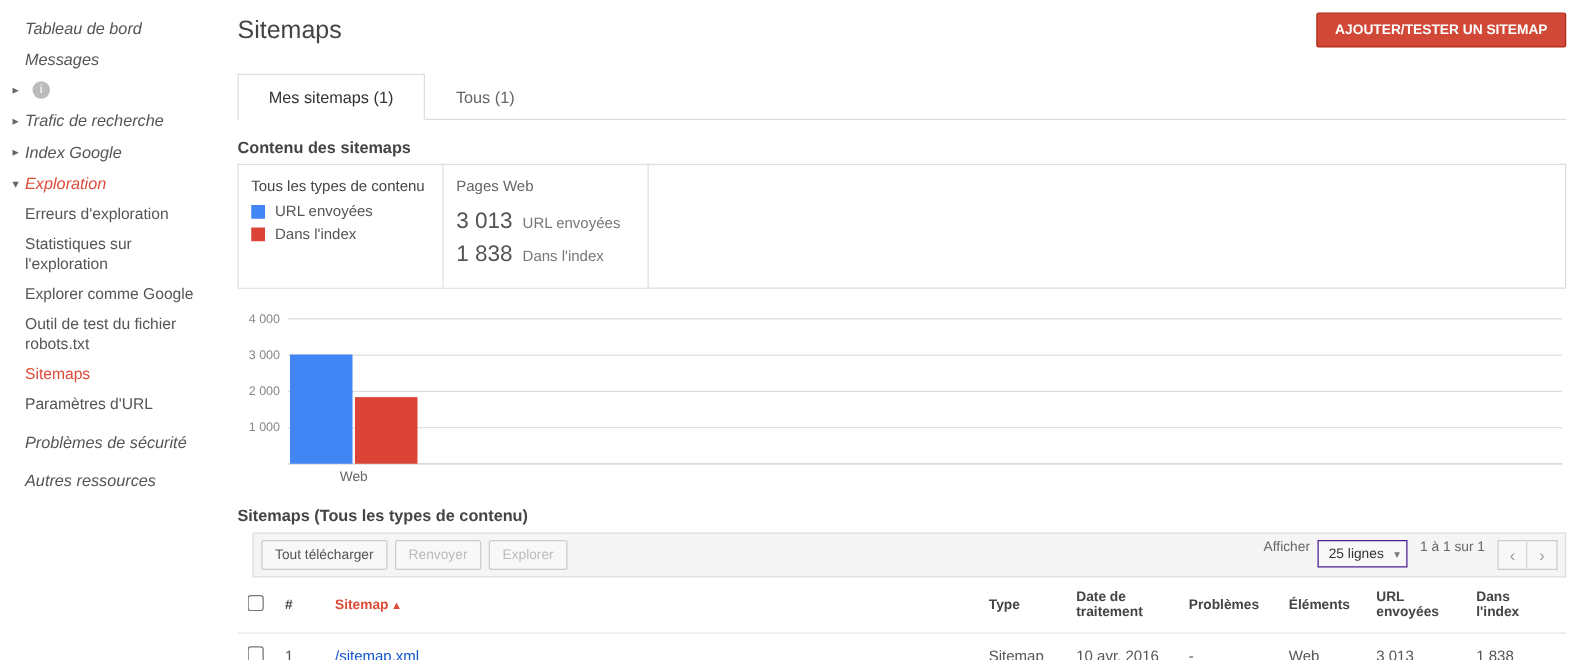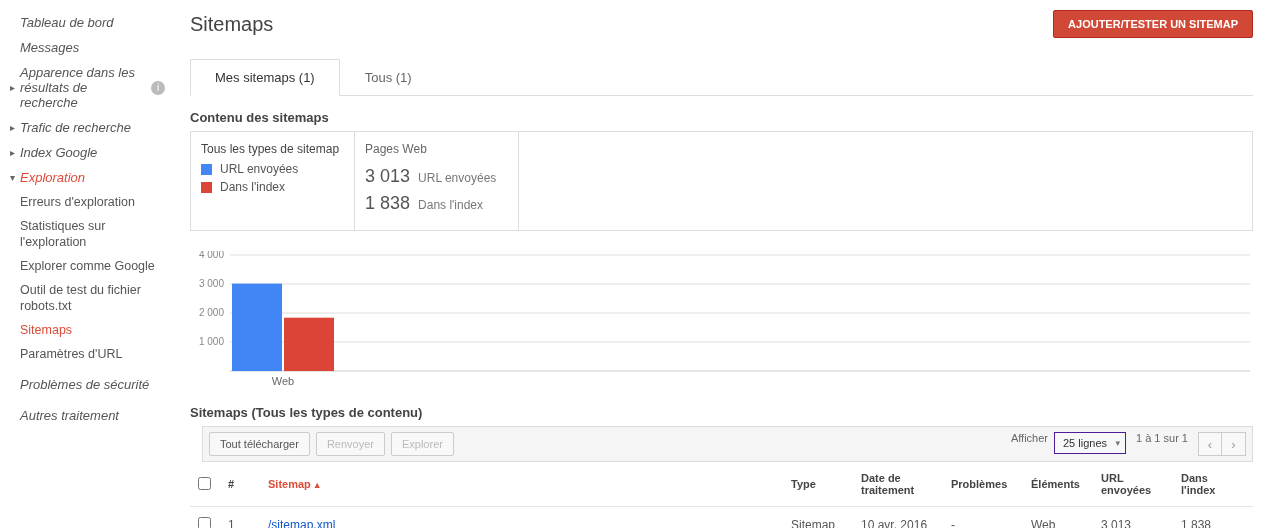--- a/index.html
+++ b/index.html
@@ -184,21 +184,20 @@
   <div class="side-item">
     <span class="caret"></span>
     <span class="lbl">Tableau de bord</span>
   </div>
   <div class="side-item">
     <span class="caret"></span>
     <span class="lbl">Messages</span>
   </div>
   <div class="side-item">
     <span class="caret">▸</span>
-    <span class="lbl" style="line-height:15px;">Apparence dans les résultats de recherche</span>
     <span class="side-info">i</span>
   </div>
   <div class="side-item">
     <span class="caret">▸</span>
     <span class="lbl">Trafic de recherche</span>
   </div>
   <div class="side-item">
     <span class="caret">▸</span>
     <span class="lbl">Index Google</span>
   </div>
@@ -211,40 +210,40 @@
   <div class="side-sub">Explorer comme Google</div>
   <div class="side-sub">Outil de test du fichier robots.txt</div>
   <div class="side-sub active">Sitemaps</div>
   <div class="side-sub">Paramètres d'URL</div>
   <div class="side-item" style="margin-top:6px;">
     <span class="caret"></span>
     <span class="lbl">Problèmes de sécurité</span>
   </div>
   <div class="side-item" style="margin-top:6px;">
     <span class="caret"></span>
-    <span class="lbl">Autres traitement</span>
+    <span class="lbl">Autres ressources</span>
   </div>
 </div>
 
 <div class="main">
   <div class="page-header">
     <div class="page-title">Sitemaps</div>
     <button class="btn-red">AJOUTER/TESTER UN SITEMAP</button>
   </div>
 
   <div class="tabs">
     <div class="tab active">Mes sitemaps (1)</div>
     <div class="tab">Tous (1)</div>
   </div>
 
   <div class="section-title">Contenu des sitemaps</div>
 
   <div class="summary-row">
     <div class="legend-box">
-      <div class="legend-title">Tous les types de sitemap</div>
+      <div class="legend-title">Tous les types de contenu</div>
       <div class="legend-item">
         <span class="swatch sw-blue"></span>
         <span>URL envoyées</span>
       </div>
       <div class="legend-item">
         <span class="swatch sw-red"></span>
         <span>Dans l'index</span>
       </div>
     </div>
     <div class="stats-box">

